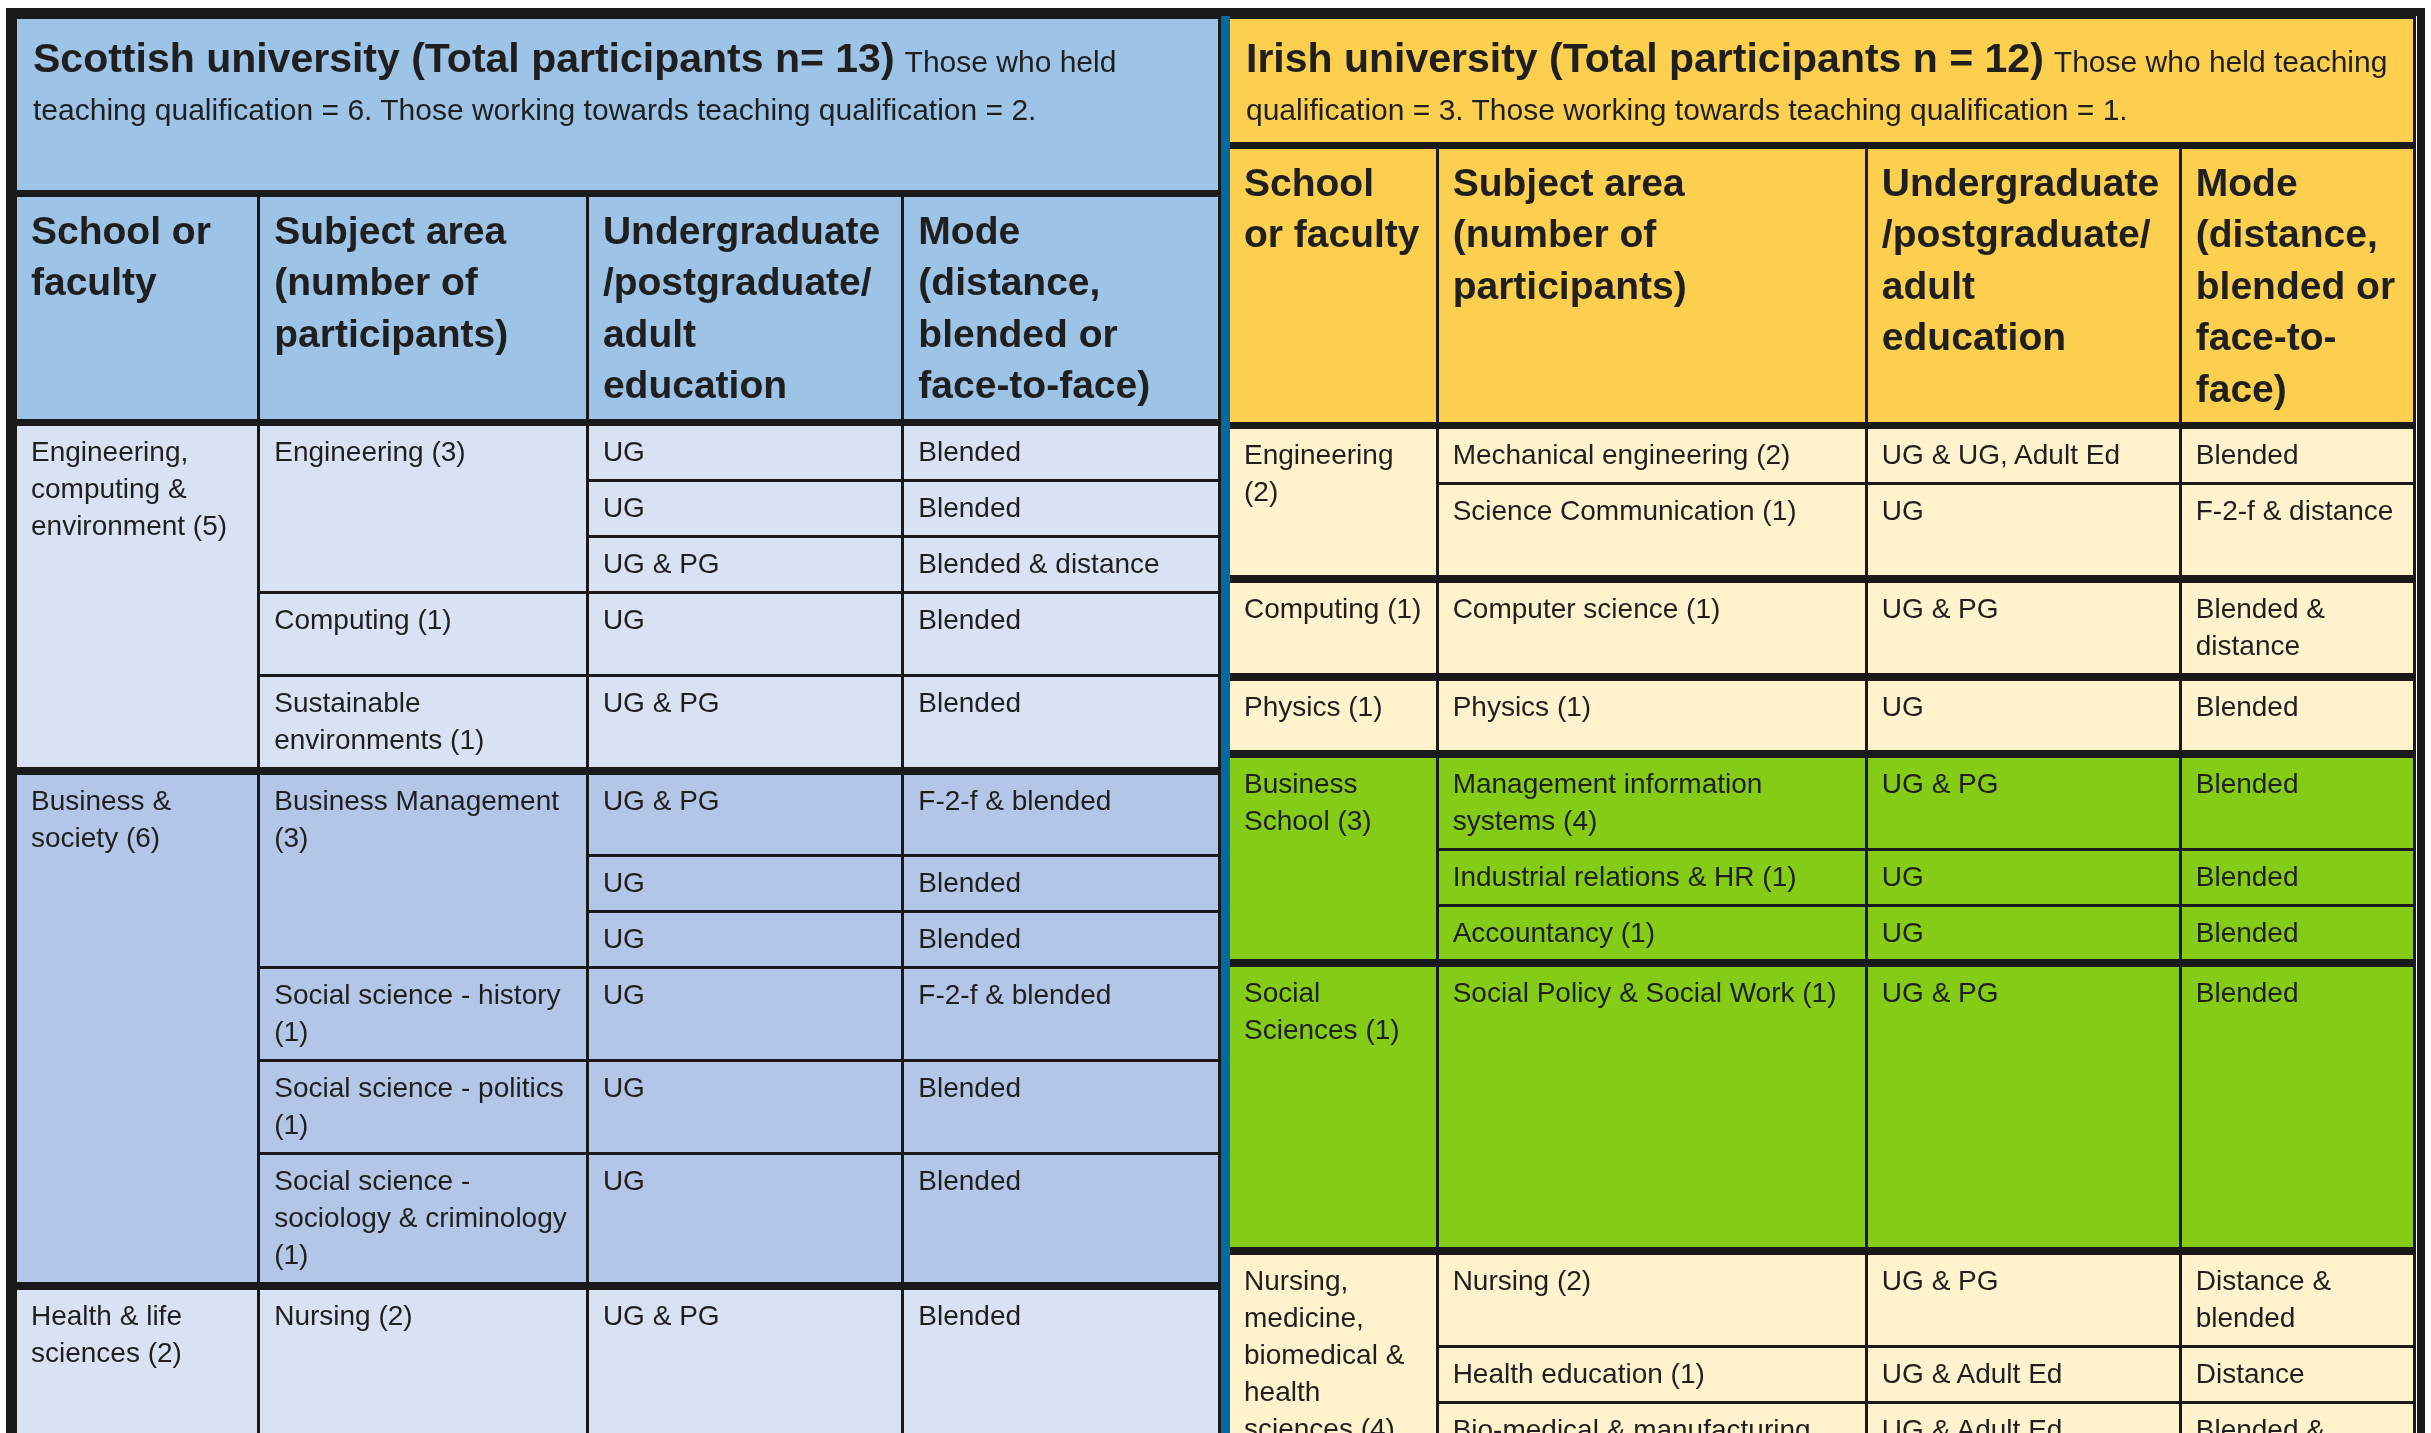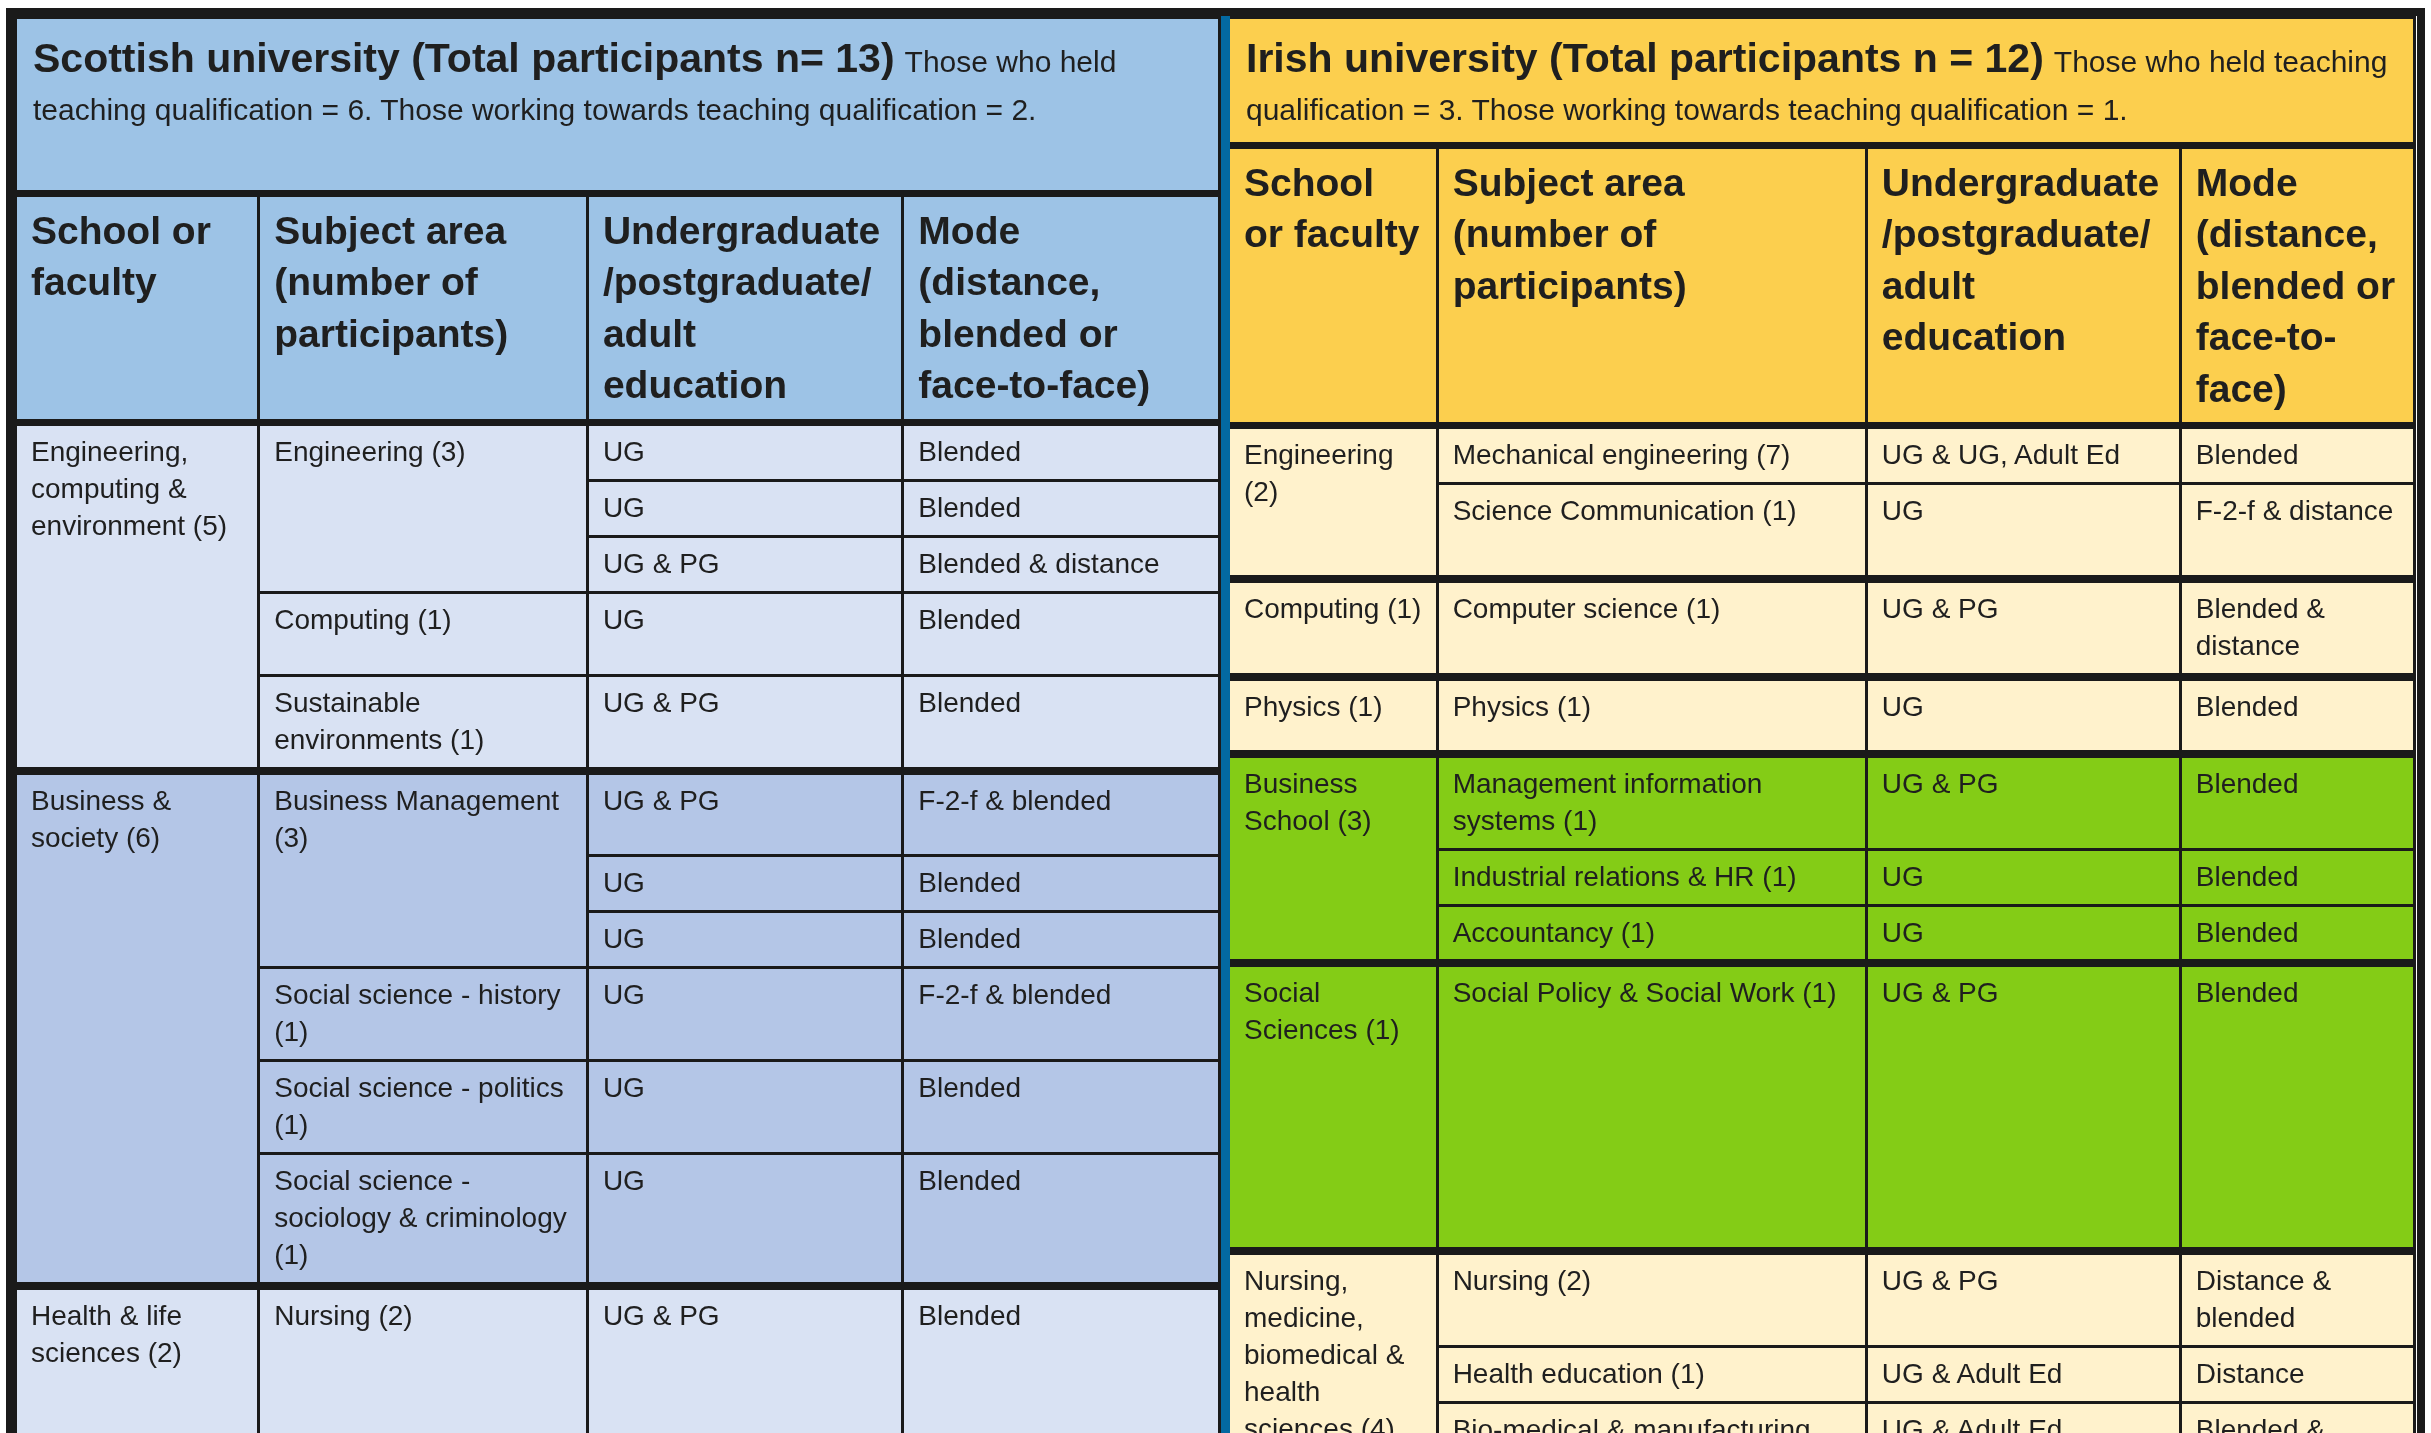--- a/index.html
+++ b/index.html
@@ -134,21 +134,21 @@
       </tr>
       <tr class="colhead" style="height:160px;">
         <td class="gold-head">School or faculty</td>
         <td class="gold-head">Subject area (number of participants)</td>
         <td class="gold-head">Undergraduate /postgraduate/ adult education</td>
         <td class="gold-head">Mode (distance, blended or face-to-face)</td>
       </tr>
 
       <tr style="height:42px;">
         <td rowspan="2" class="gold-light">Engineering (2)</td>
-        <td class="gold-light">Mechanical engineering (7)</td>
+        <td class="gold-light">Mechanical engineering (2)</td>
         <td class="gold-light">UG &amp; UG, Adult Ed</td>
         <td class="gold-light">Blended</td>
       </tr>
       <tr style="height:95px;">
         <td class="gold-light">Science Communication (1)</td>
         <td class="gold-light">UG</td>
         <td class="gold-light">F-2-f &amp; distance</td>
       </tr>
 
       <tr class="thick-top" style="height:81px;">
@@ -160,21 +160,21 @@
 
       <tr class="thick-top" style="height:77px;">
         <td class="gold-light">Physics (1)</td>
         <td class="gold-light">Physics (1)</td>
         <td class="gold-light">UG</td>
         <td class="gold-light">Blended</td>
       </tr>
 
       <tr class="thick-top" style="height:83px;">
         <td rowspan="3" class="gold-mid">Business School (3)</td>
-        <td class="gold-mid">Management information systems (1)</td>
+        <td class="gold-mid">Management information systems (4)</td>
         <td class="gold-mid">UG &amp; PG</td>
         <td class="gold-mid">Blended</td>
       </tr>
       <tr style="height:47px;">
         <td class="gold-mid">Industrial relations &amp; HR (1)</td>
         <td class="gold-mid">UG</td>
         <td class="gold-mid">Blended</td>
       </tr>
       <tr style="height:47px;">
         <td class="gold-mid">Accountancy (1)</td>

